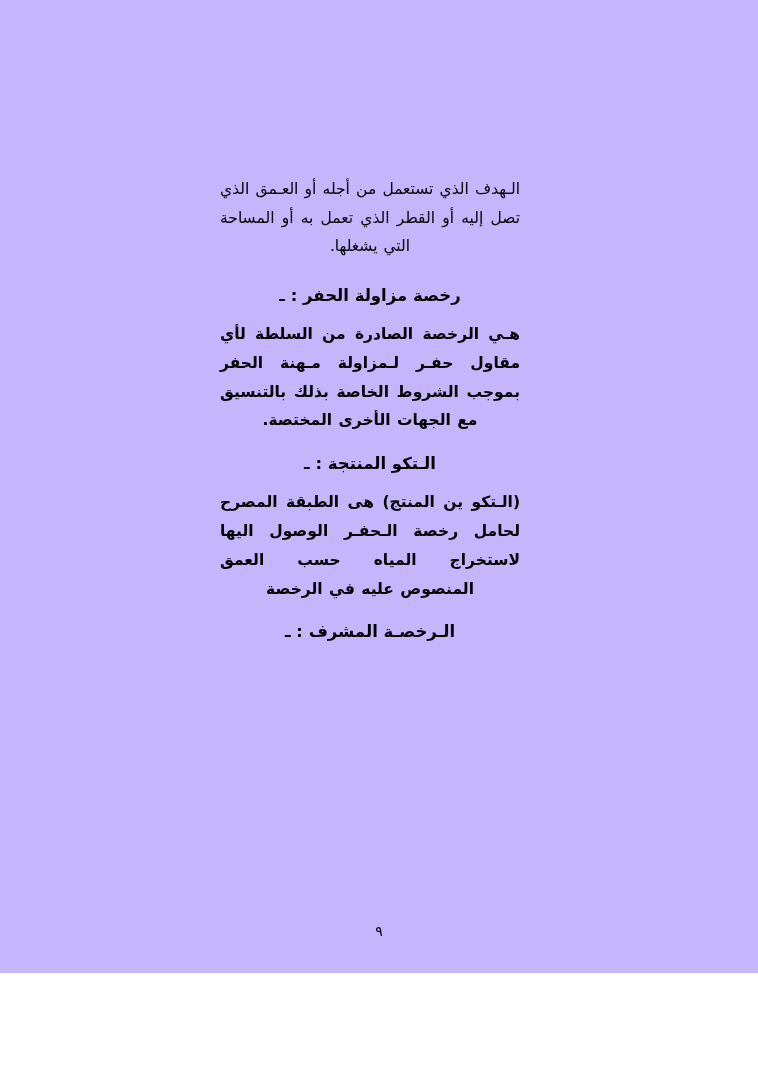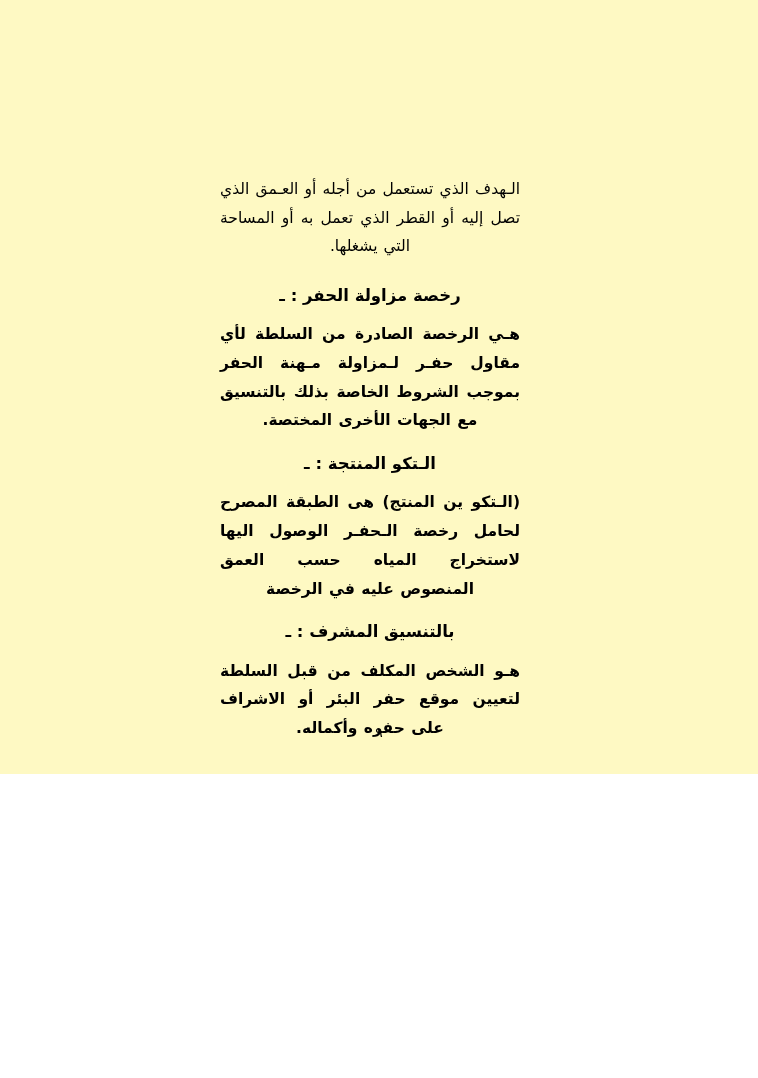--- a/index.html
+++ b/index.html
@@ -3,22 +3,22 @@
 <meta charset="utf-8">
 <style>
   html, body {
     margin: 0;
     padding: 0;
     background: #ffffff;
   }
   .page {
     position: relative;
     width: 758px;
-    height: 774px;
-    background: #fef9c3;
+    height: 973px;
+    background: #c4b5fd;
     font-family: "DejaVu Sans", "Liberation Sans", sans-serif;
     color: #000000;
     overflow: hidden;
   }
   .content {
     position: absolute;
     top: 175px;
     right: 238px;
     width: 300px;
     direction: rtl;
@@ -76,22 +76,21 @@
 
     <div class="term-block">
     </div>
 
     <div class="term-block">
       <h2 class="heading">الـتكو المنتجة : ـ</h2>
       <p class="para">(الـتكو ين المنتج) هى الطبقة المصرح لحامل رخصة الـحفـر الوصول اليها لاستخراج المياه حسب العمق المنصوص عليه في الرخصة</p>
     </div>
 
     <div class="term-block">
-      <h2 class="heading">بالتنسيق المشرف : ـ</h2>
-      <p class="para">هـو الشخص المكلف من قبل السلطة لتعيين موقع حفر البئر أو الاشراف على حفره وأكماله.</p>
+      <h2 class="heading">الـرخصـة المشرف : ـ</h2>
     </div>
 
 
   </div>
 
   <div class="page-number">٩</div>
 
 </div>
 
 </body></html>

